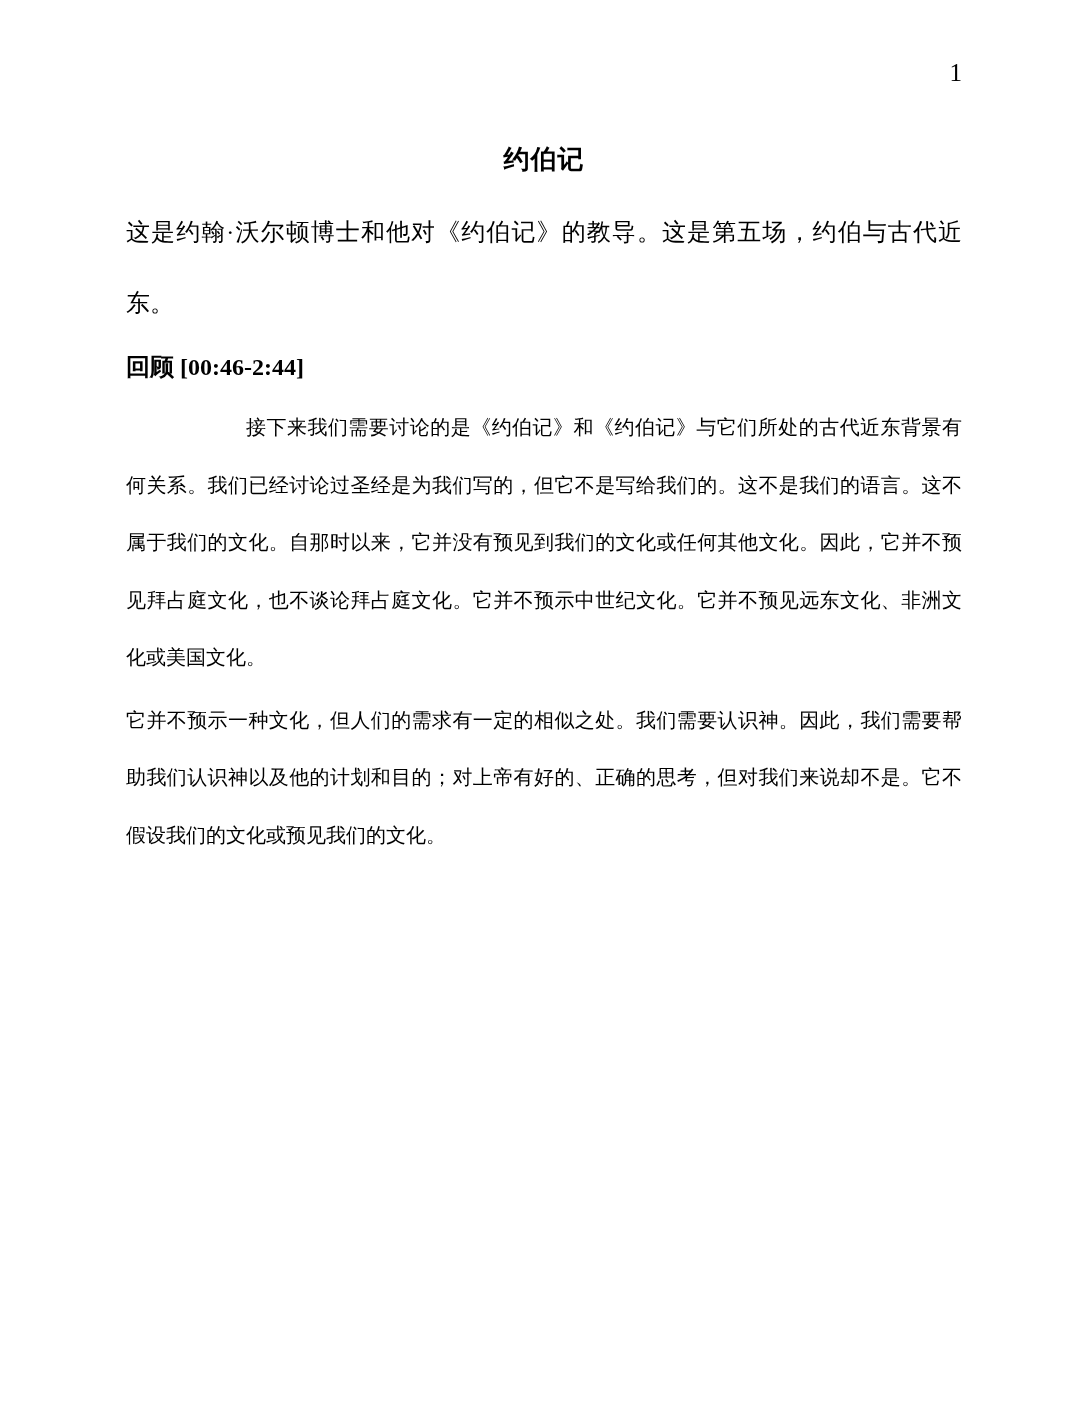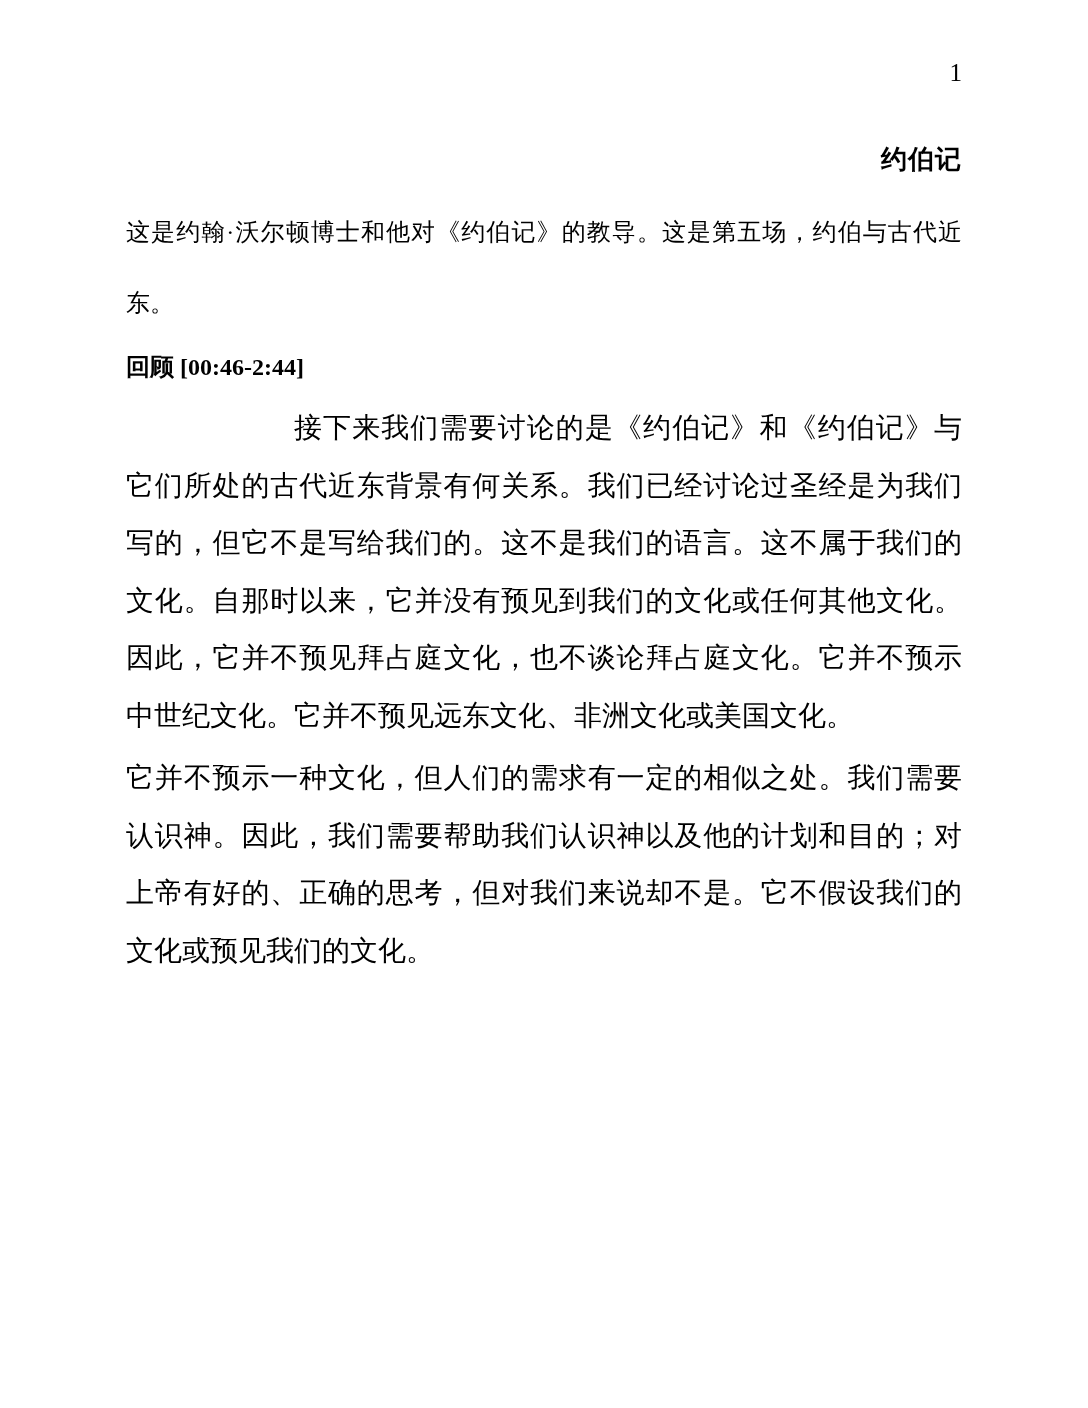--- a/index.html
+++ b/index.html
@@ -30,41 +30,41 @@
     color: #000000;
   }
   .content {
     box-sizing: border-box;
     padding: 130px 126px 0 126px;
   }
   .doc-title,
   .doc-subtitle,
   .doc-author {
     margin: 0;
-    text-align: right;
+    text-align: center;
     font-size: 26px;
     font-weight: bold;
     line-height: 60px;
     letter-spacing: 1px;
   }
   .intro-paragraph {
     margin: 7px 0 0 0;
     font-size: 24px;
     line-height: 71px;
     text-align: justify;
   }
   .section-heading {
     margin: 0;
     font-size: 24px;
     font-weight: bold;
     line-height: 57px;
   }
   .body-paragraph {
     margin: 3px 0 0 0;
-    font-size: 28px;
+    font-size: 20px;
     line-height: 57.5px;
     text-align: justify;
   }
   .body-paragraph.first-indent {
     text-indent: 6em;
   }
   .body-paragraph + .body-paragraph {
     margin-top: 5px;
   }
 </style>

